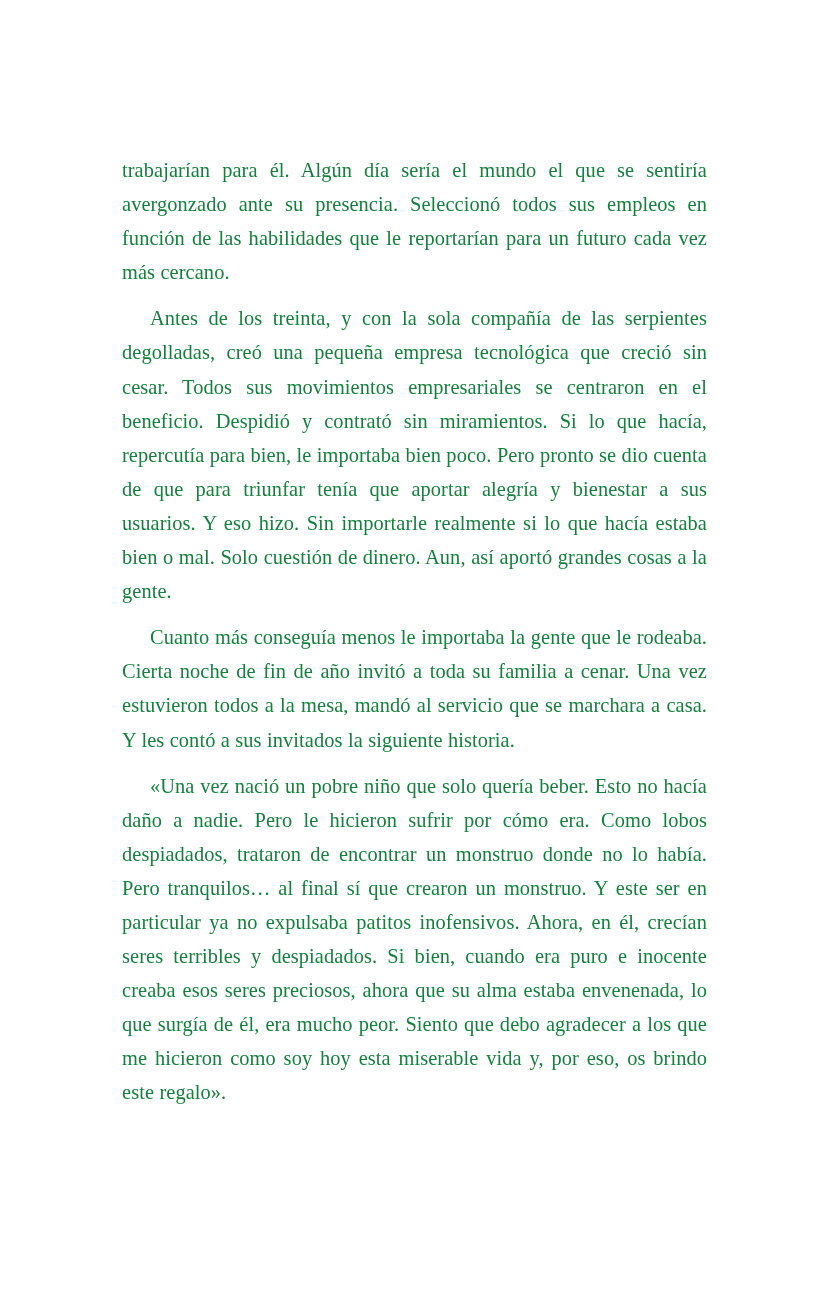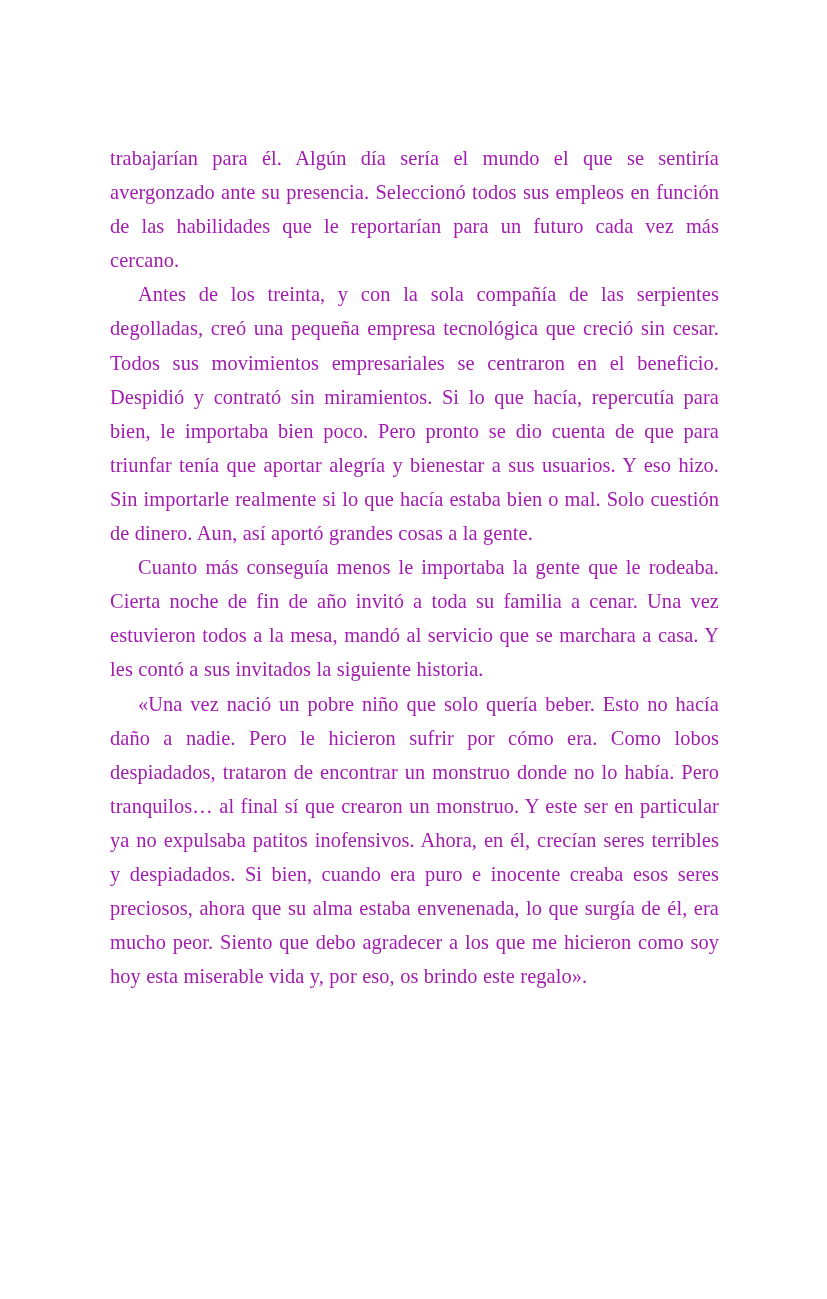--- a/index.html
+++ b/index.html
@@ -19,26 +19,26 @@
   }
 
   #text-block {
     position: absolute;
     left: 110px;
     top: 141px;
     width: 609px;
   }
 
   .para {
-    margin: 0;
+    margin: 12px;
     padding: 0;
     font-family: "Liberation Serif", "DejaVu Serif", serif;
     font-size: 20.4px;
     line-height: 34.1px;
-    color: #a21caf;
+    color: #15803d;
     text-align: justify;
     text-justify: inter-word;
     text-indent: 28px;
     -webkit-font-smoothing: antialiased;
     hyphens: none;
     -webkit-hyphens: none;
     word-spacing: 0.01em;
     letter-spacing: 0.004em;
   }
 

